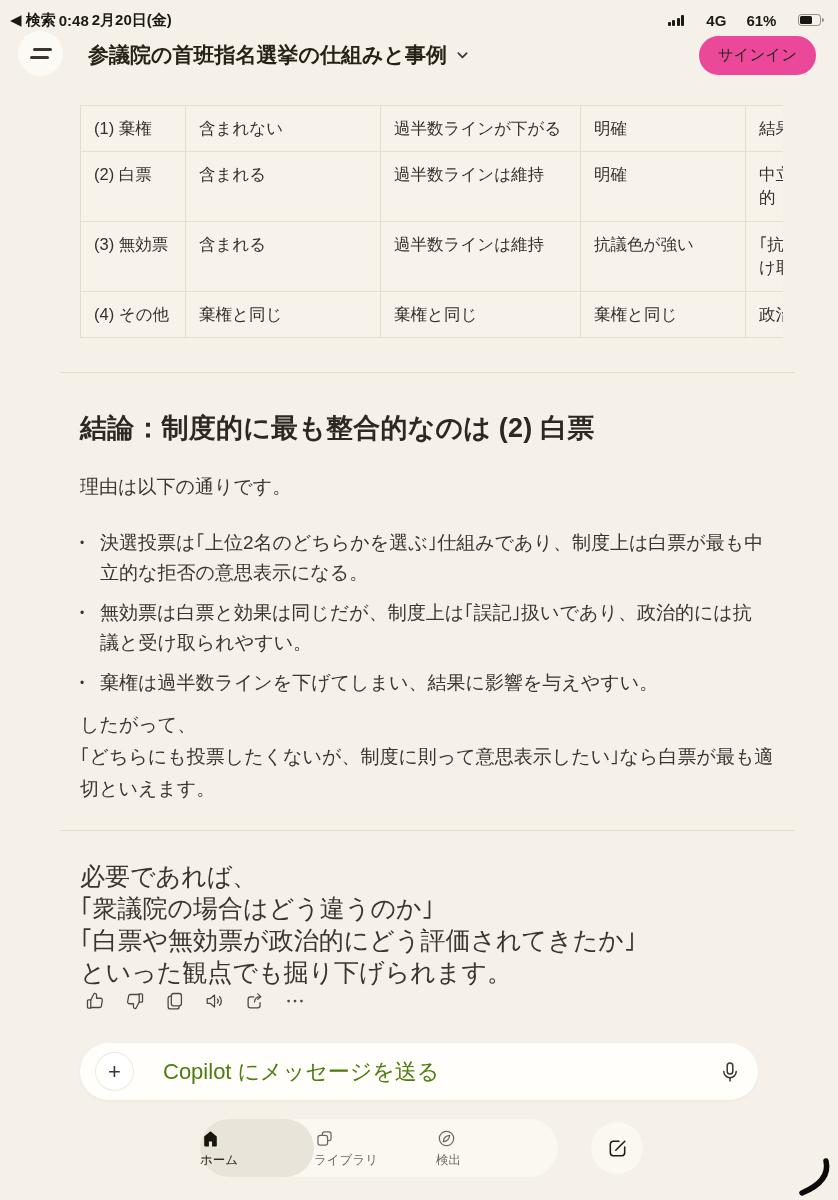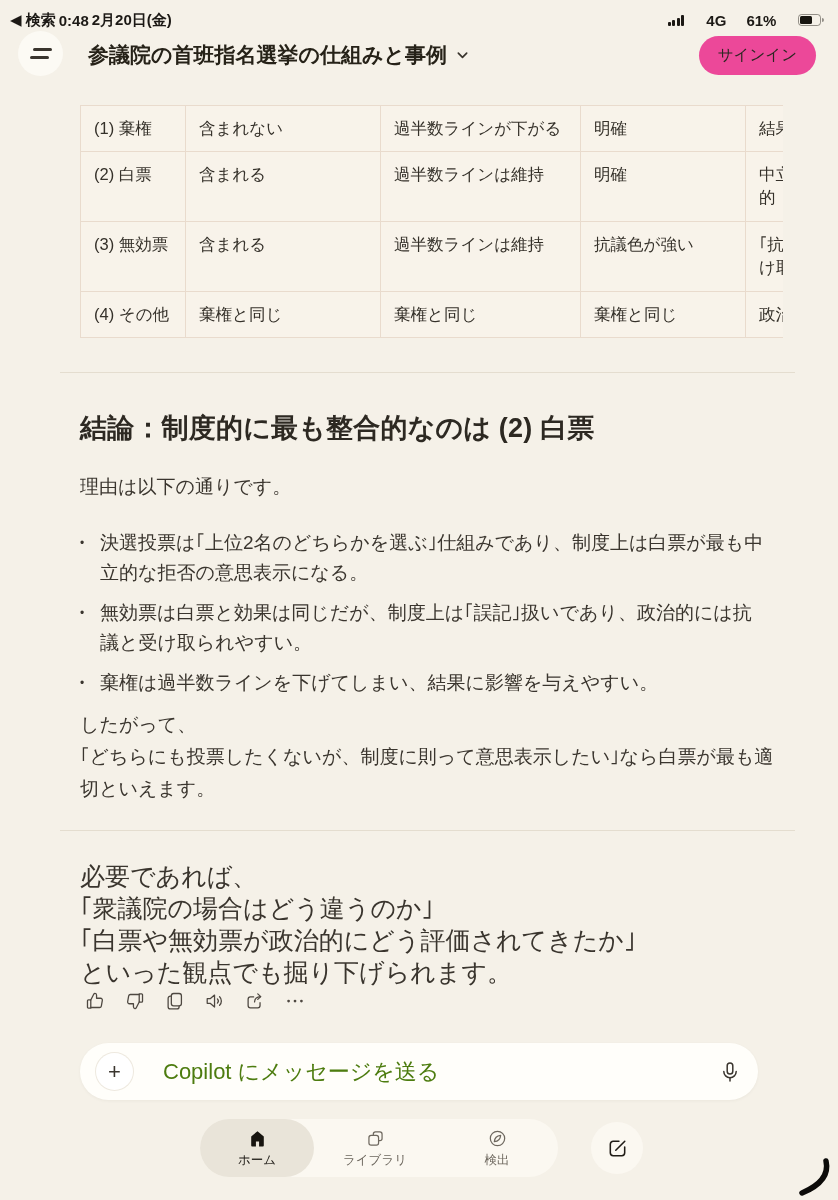--- a/index.html
+++ b/index.html
@@ -65,21 +65,21 @@
     border-radius:29px;display:flex;align-items:center;padding:0 16px;box-sizing:border-box;
     box-shadow:0 1px 3px rgba(90,80,60,.06);cursor:text;}
   .plus-button{width:37px;height:37px;border-radius:50%;background:#fff;
     box-shadow:0 0 0 1px #eee9df;display:flex;align-items:center;justify-content:center;
     font-size:22px;font-weight:400;color:#3a352e;cursor:pointer;}
   .composer-placeholder{margin-left:30px;font-size:22px;color:#4d7c0f;}
   .mic-button{margin-left:auto;width:24px;height:24px;color:#3a352e;cursor:pointer;}
   
   .bottom-nav{position:absolute;left:200px;top:1119px;width:358px;height:58px;
     background:#fbf8f1;border-radius:29px;display:flex;align-items:stretch;}
-  .nav-tab{flex:1;display:flex;flex-direction:column;align-items:center;justify-content:center;
+  .nav-tab{flex:1;display:flex;flex-direction:column;align-items:flex-start;justify-content:center;
     gap:3px;border-radius:29px;color:#6d675e;font-size:12.5px;cursor:pointer;}
   .nav-tab svg{width:21px;height:21px;}
   .nav-tab.active{flex:0 0 114px;background:#e9e4d9;color:#17140f;font-weight:500;}
   .compose-button{position:absolute;left:591px;top:1122px;width:52px;height:52px;border-radius:50%;
     background:#fbf8f1;display:flex;align-items:center;justify-content:center;
     color:#201c16;cursor:pointer;}
   .compose-button svg{width:23px;height:23px;}
   .ink-stroke{position:absolute;left:796px;top:1155px;}
 </style>
 </head>

